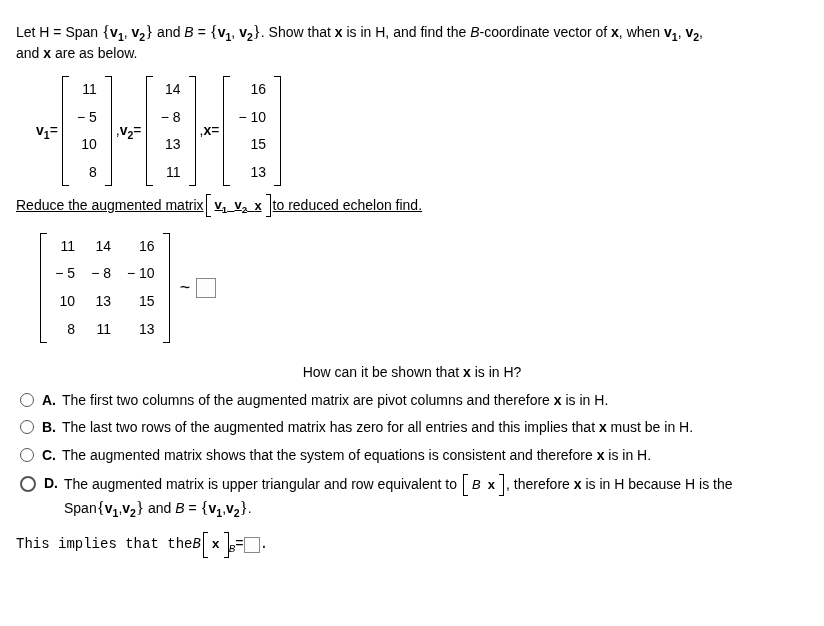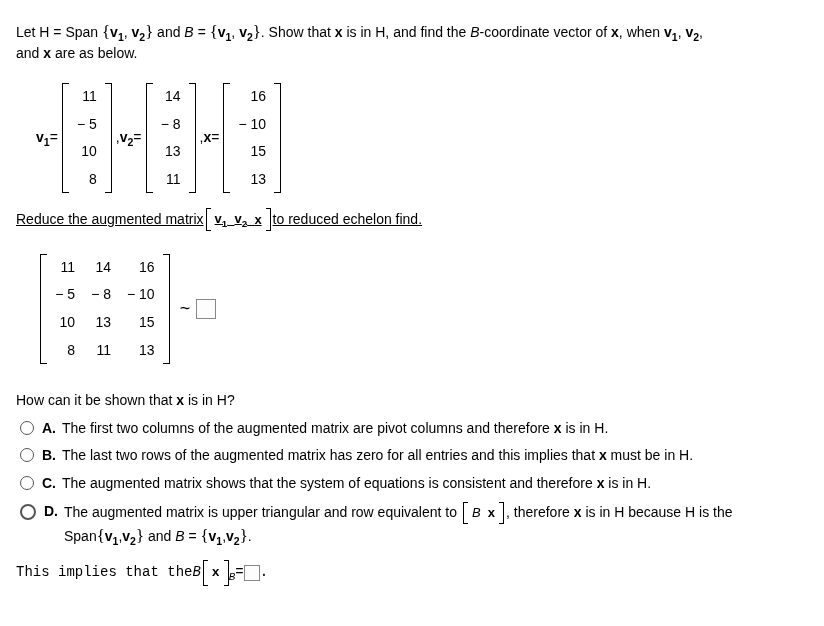--- a/index.html
+++ b/index.html
@@ -12,21 +12,21 @@
     box-sizing: border-box;
     line-height: 1.4;
   }
   .sub { vertical-align: sub; font-size: 0.75em; }
   .bold { font-weight: bold; }
   .ital { font-style: italic; }
   .math-row { display: flex; align-items: center; flex-wrap: wrap; }
   .matrix {
     display: inline-flex;
     align-items: stretch;
-    margin: 11px 4px;
+    margin: 4px 4px;
   }
   .matrix .br {
     width: 6px;
     border-top: 1.5px solid #000;
     border-bottom: 1.5px solid #000;
   }
   .matrix .br.left { border-left: 1.5px solid #000; }
   .matrix .br.right { border-right: 1.5px solid #000; }
   .matrix table { border-collapse: collapse; }
   .matrix td {
@@ -185,21 +185,21 @@
             <td>13</td>
           </tr>
     </tbody>
       </table>
     <span class="br right"></span>
   </span>
   <span class="tilde">~</span>
   <span class="blank-box"></span>
 </div>
 
-<div class="section" style="margin-top:16px;">
+<div class="section" style="margin-top:16px;text-align:center;">
   <span>How can it be shown that </span><span class="bold">x</span><span> is in H?</span>
 </div>
 
 <div class="choices">
 
   <div class="choice-row">
     <span class="radio"></span>
     <span class="choice-label">A.</span>
     <span class="choice-text">
       <span>The first two columns of the augmented matrix are pivot columns and therefore </span><span class="bold">x</span><span> is in H.</span>

